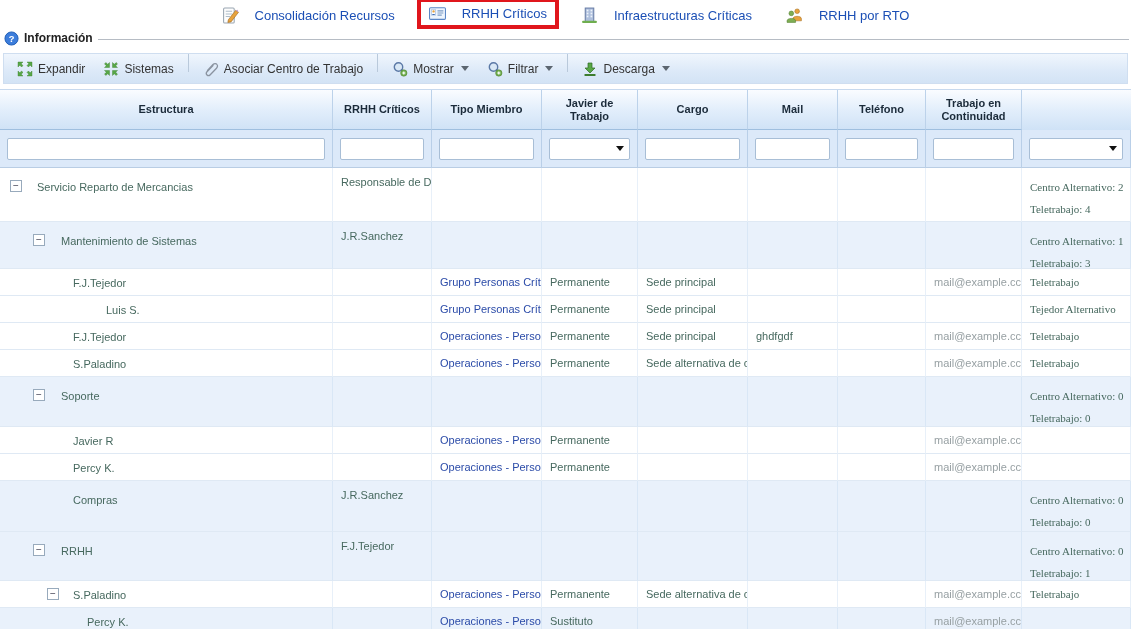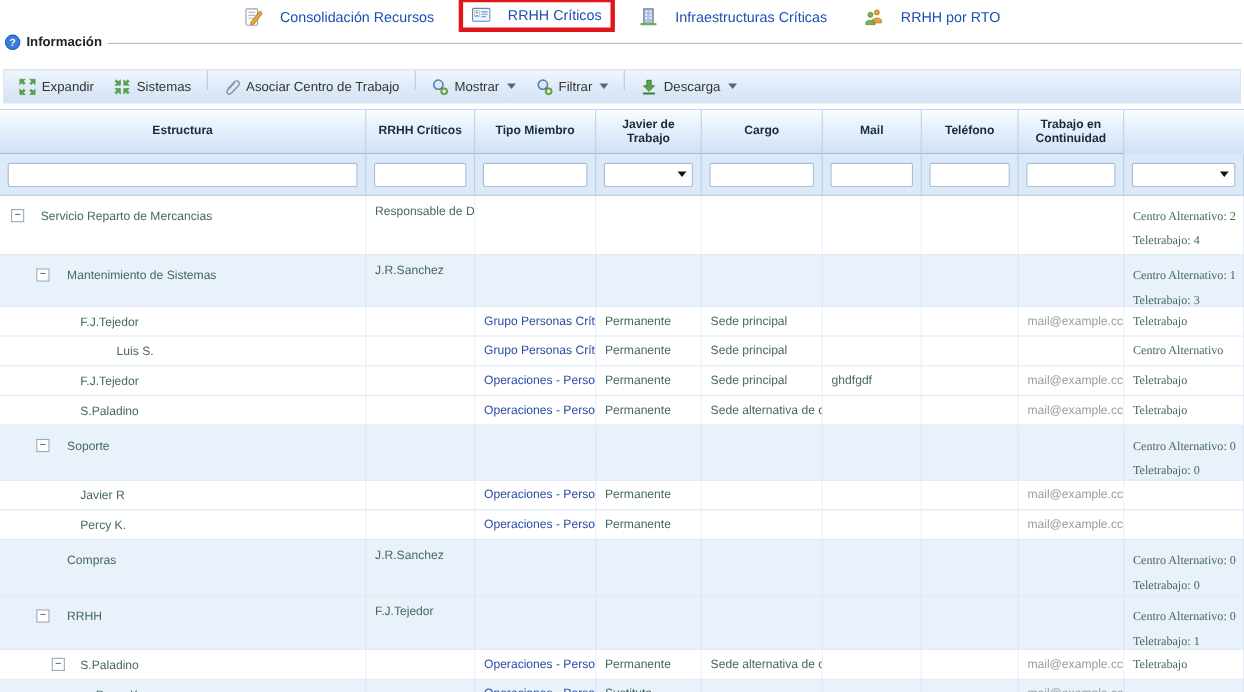--- a/index.html
+++ b/index.html
@@ -13,21 +13,21 @@
   .tab.highlighted { border-color:#e0161c; border-top-width:6px; margin-top:-6px; }
   .tab-label { color:#1b4fb5; font-size:13px; }
   .tab .ic { width:17px; height:17px; flex:0 0 auto; }
 
   
   .legend-row { height:16px; display:flex; align-items:center; gap:5px; padding-left:4px; }
   .legend-label { font-size:12px; font-weight:bold; color:#222; white-space:nowrap; }
   .legend-line { flex:1; border-top:1px solid #b6bcc4; margin-top:3px; margin-right:2px; }
 
   
-  .toolbar { margin:17px 3px 0 3px; height:31px; display:flex; gap:2px;
+  .toolbar { margin:7px 3px 0 3px; height:31px; display:flex; gap:2px;
     padding:0 5px; background:linear-gradient(#f0f6fd,#dcE9f8 60%,#d3e3f5);
     border:1px solid #cfdef0; }
   .tbtn { display:flex; align-items:center; gap:5px; padding:3px 7px; font-size:12px; color:#333;
     border:1px solid transparent; border-radius:3px; cursor:pointer; white-space:nowrap; }
   .tsep { width:1px; height:18px; background:#b9c9db; margin:0 4px; }
   .caret { width:0; height:0; border-left:4px solid transparent; border-right:4px solid transparent;
     border-top:5px solid #5c6670; margin-left:2px; }
   .tbtn .ic { width:16px; height:16px; }
 
   
@@ -321,21 +321,21 @@
         <div class="dcell">
           <span class="plain-val">Permanente</span>
         </div>
         <div class="dcell">
           <span class="plain-val">Sede principal</span>
         </div>
         <div class="dcell"></div>
         <div class="dcell"></div>
         <div class="dcell"></div>
         <div class="dcell cell-cont">
-          <span class="plain-val">Centro Alternativo</span>
+          <span class="plain-val">Tejedor Alternativo</span>
         </div>
       </div>
       <div class="grid-row drow lvl-odd small" style="height: 27px;">
         <div class="dcell cell-structure">
           <span class="struct-name name-val" style="left: 73px;">F.J.Tejedor</span>
         </div>
         <div class="dcell"></div>
         <div class="dcell">
           <span class="rrhh-val">Operaciones - Person</span>
         </div>
@@ -431,21 +431,21 @@
         <div class="dcell"></div>
         <div class="dcell"></div>
         <div class="dcell"></div>
         <div class="dcell">
           <span class="mail-val">mail@example.cc</span>
         </div>
         <div class="dcell cell-cont"></div>
       </div>
       <div class="grid-row drow lvl-even" style="height: 51px;">
         <div class="dcell cell-structure">
-          <span class="struct-name name-val" style="left: 61px;">Compras</span>
+          <span class="struct-name name-val" style="left: 73px;">Compras</span>
         </div>
         <div class="dcell">
           <span class="plain-val">J.R.Sanchez</span>
         </div>
         <div class="dcell"></div>
         <div class="dcell"></div>
         <div class="dcell"></div>
         <div class="dcell"></div>
         <div class="dcell"></div>
         <div class="dcell"></div>

